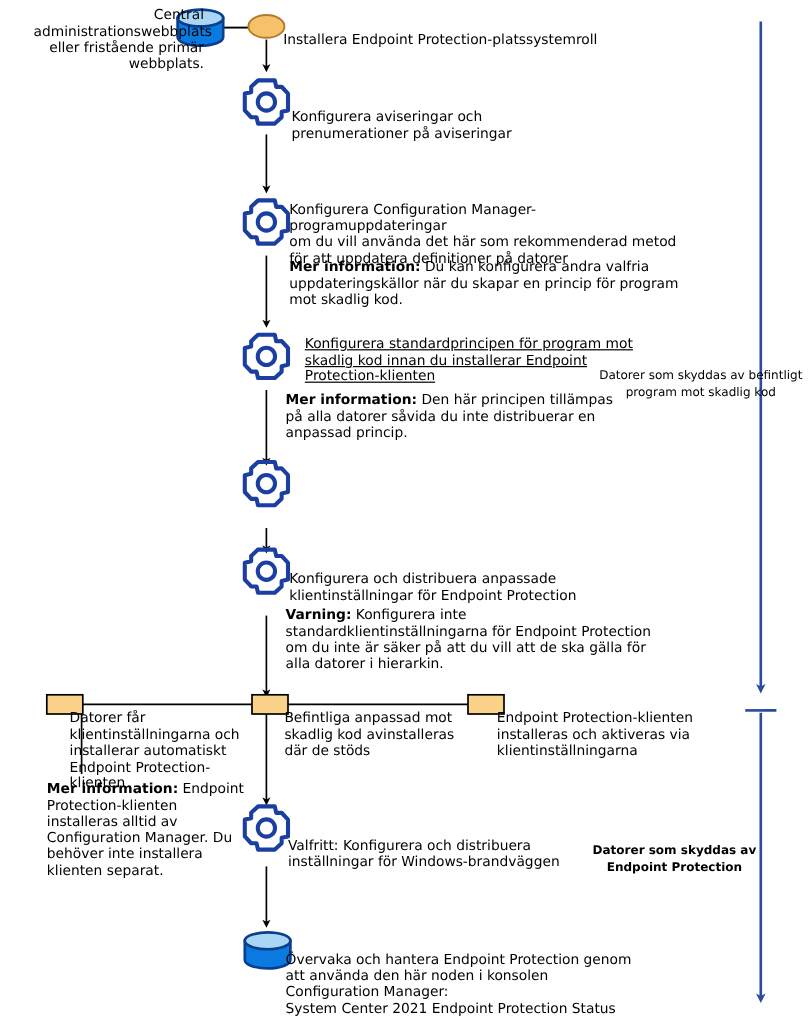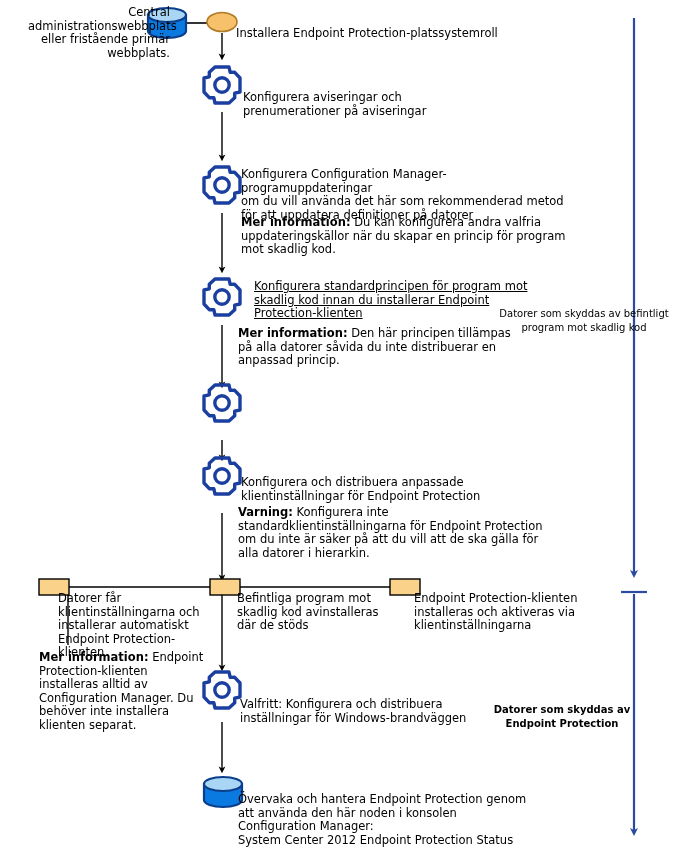--- a/index.html
+++ b/index.html
@@ -165,21 +165,21 @@
     <b>Varning:</b><span style="white-space:pre-line;"> Konfigurera inte
 standardklientinställningarna för Endpoint Protection
 om du inte är säker på att du vill att de ska gälla för
 alla datorer i hierarkin.</span>
   </div>
 
   <div class="txt" style="left:58px; top:592px; width:160px;">Datorer får
 klientinställningarna och
 installerar automatiskt
 Endpoint Protection-klienten</div>
-  <div class="txt" style="left:237px; top:592px; width:160px;">Befintliga program mot
+  <div class="txt" style="left:237px; top:592px; width:160px;">Befintliga anpassad mot
 skadlig kod avinstalleras
 där de stöds</div>
   <div class="txt" style="left:414px; top:592px; width:175px;">Endpoint Protection-klienten
 installeras och aktiveras via
 klientinställningarna</div>
 
   <div class="note" style="left:39px; top:630px; width:165px;margin-top:21px;">
     <b>Mer information:</b><span style="white-space:pre-line;"> Endpoint
 Protection-klienten
 installeras alltid av
@@ -187,21 +187,21 @@
 behöver inte installera
 klienten separat.</span>
   </div>
 
   <div class="txt" style="left:240px; top:698px; width:300px;"> Valfritt: Konfigurera och distribuera
 inställningar för Windows-brandväggen</div>
 
   <div class="txt" style="left:238px; top:793px; width:320px;">Övervaka och hantera Endpoint Protection genom
 att använda den här noden i konsolen
 Configuration Manager:
-System Center 2012 Endpoint Protection Status</div>
+System Center 2021 Endpoint Protection Status</div>
 
   <div class="lane-label" style="left:492px; top:307px; width:184px;">Datorer som skyddas av
 befintligt program mot
 skadlig kod</div>
   <div class="lane-label" style="left:470px; top:703px; width:184px;font-weight:bold;">Datorer som skyddas av
 Endpoint Protection</div>
 
 </div>
 
 </body></html>

